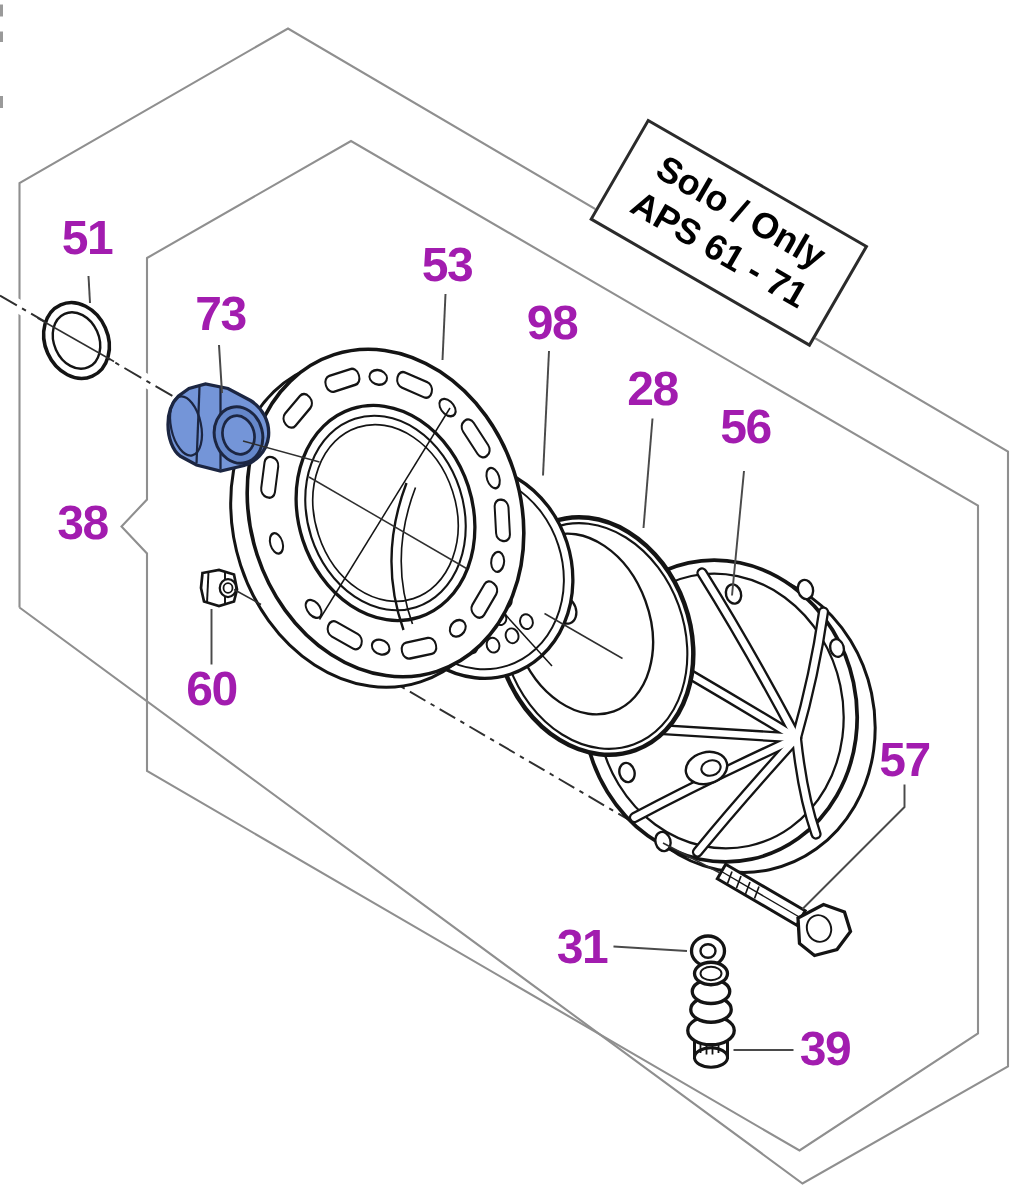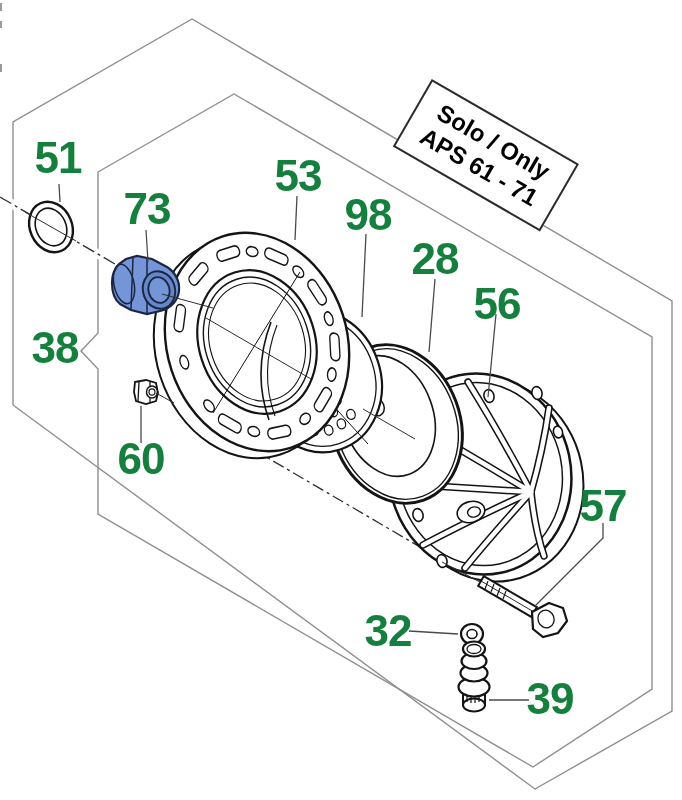--- a/index.html
+++ b/index.html
@@ -3,21 +3,21 @@
 <meta charset="utf-8">
 <style>
   html,body{margin:0;padding:0;background:#ffffff;}
   #stage{
     position:relative;width:682px;height:800px;background:#ffffff;overflow:hidden;
     font-family:"Liberation Sans", sans-serif;
   }
   #artwork{position:absolute;left:0;top:0;z-index:1;}
   .plabel{
     position:absolute;z-index:3;transform:translate(-50%,-50%);
-    font-weight:700;font-size:44px;line-height:1;color:#15803d;
+    font-weight:700;font-size:32px;line-height:1;color:#a21caf;
     letter-spacing:-1px;white-space:nowrap;user-select:none;
   }
   .note-box{
     position:absolute;z-index:4;left:486px;top:155px;width:170px;
     transform:translate(-50%,-50%) rotate(30deg);
     background:#ffffff;border:2px solid #2b2b2b;
     text-align:center;padding:7px 4px 8px 4px;box-sizing:border-box;
   }
   .note-box .nline{
     font-weight:700;font-size:24px;line-height:1.22;color:#000;letter-spacing:0px;
@@ -249,20 +249,20 @@
   <div class="note-box">
     <div class="nline">Solo / Only</div>
     <div class="nline">APS 61 - 71</div>
   </div>
 
   <div class="plabel" style="left:58px;top:158px">51</div>
   <div class="plabel" style="left:147px;top:209px">73</div>
   <div class="plabel" style="left:298px;top:176px">53</div>
   <div class="plabel" style="left:368px;top:215px">98</div>
   <div class="plabel" style="left:435px;top:259px">28</div>
-  <div class="plabel" style="left:497px;top:304px">56</div>
+  <div class="plabel" style="left:497px;top:284px">56</div>
   <div class="plabel" style="left:603px;top:506px">57</div>
   <div class="plabel" style="left:550px;top:699px">39</div>
-  <div class="plabel" style="left:388px;top:631px">32</div>
+  <div class="plabel" style="left:388px;top:631px">31</div>
   <div class="plabel" style="left:141px;top:459px">60</div>
   <div class="plabel" style="left:55px;top:348px">38</div>
 
 </div>
 
 </body></html>

